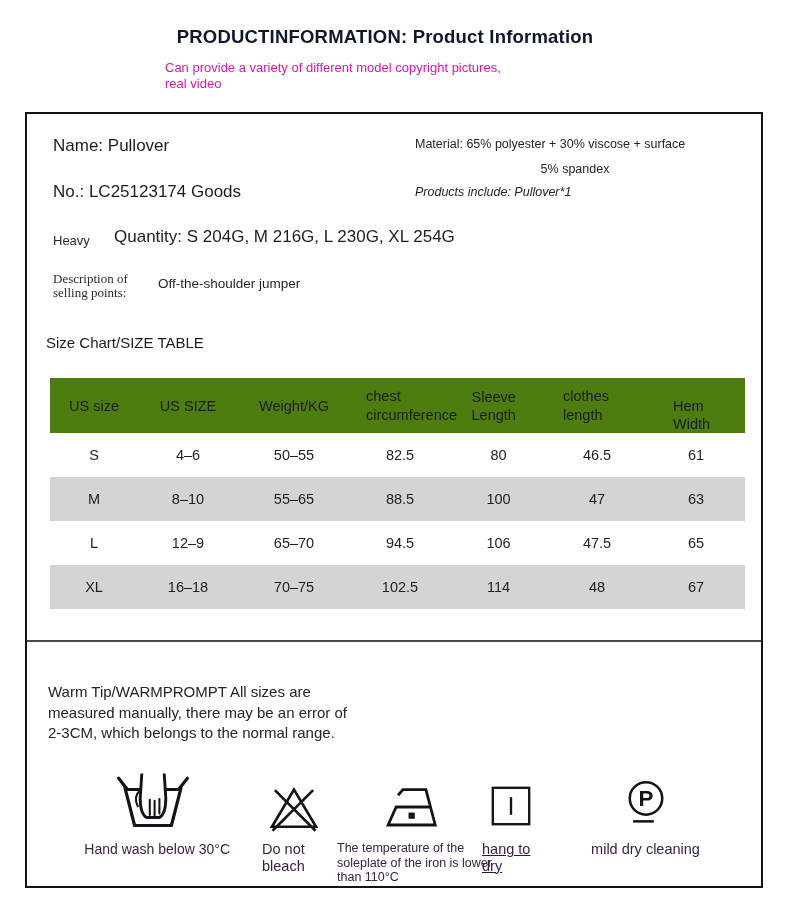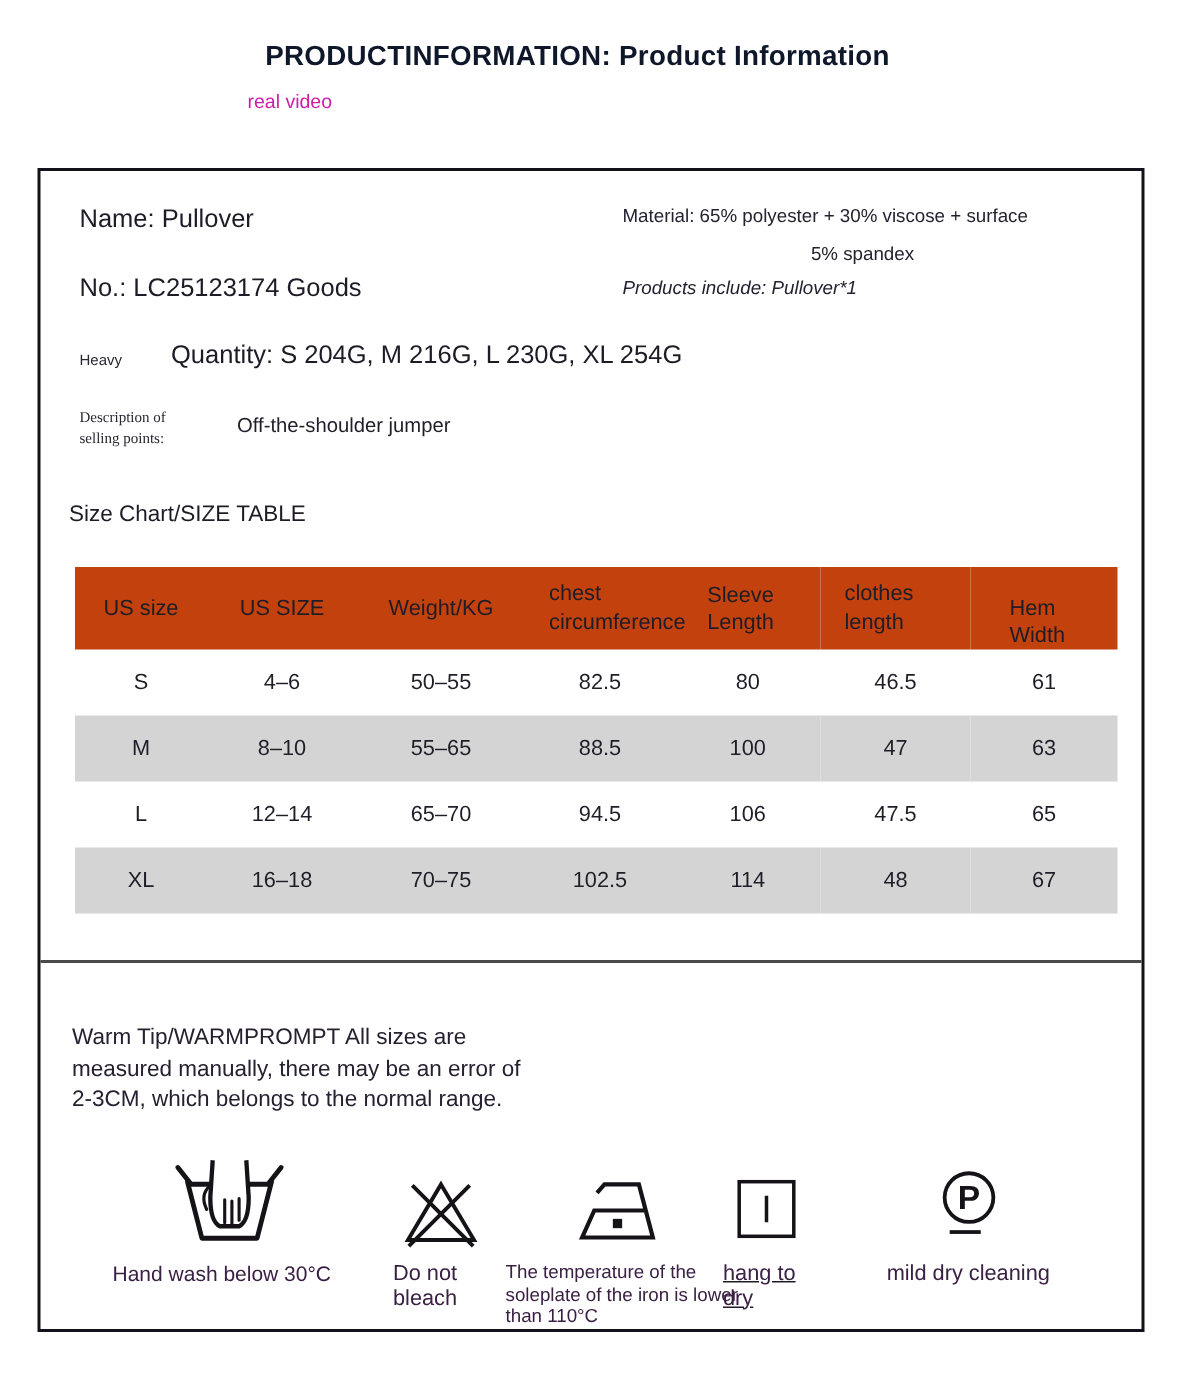--- a/index.html
+++ b/index.html
@@ -11,31 +11,31 @@
            font-size: 18.5px; font-weight: bold; color: #0f172a; letter-spacing: .2px; }
   .subtitle { position: absolute; top: 60px; left: 165px; width: 420px;
               font-size: 13px; line-height: 16px; color: #cf1bab; }
 
   .box { position: absolute; left: 25px; top: 112px; width: 738px; height: 776px;
          border: 2px solid #131119; background: #fff; }
   .box .abs { position: absolute; }
 
   .lbl-big   { font-size: 17px; color: #1e1b26; white-space: nowrap; }
   .lbl-med   { font-size: 12.5px; color: #242230; white-space: nowrap; }
-  .lbl-small { font-size: 10px; color: #2a2733; line-height: 13.5px; }
+  .lbl-small { font-size: 13px; color: #2a2733; line-height: 13.5px; }
   .center160 { width: 160px; text-align: center; }
 
   .chart-heading { font-size: 15px; color: #1e1b26; }
 
   table.size-table { position: absolute; left: 23px; top: 264px; width: 695px;
                      border-collapse: collapse; table-layout: fixed; }
   table.size-table th, table.size-table td {
       height: 44px; text-align: center; vertical-align: middle;
       font-weight: normal; font-size: 14.5px; color: #1f1d27; padding: 0; }
-  table.size-table thead tr { background: #c2410c; }
+  table.size-table thead tr { background: #4d7c0f; }
   table.size-table tbody tr.stripe { background: #d4d4d4; }
   th .hdr { display: inline-block; text-align: left; line-height: 1.25; }
   th.h-ussize  { font-size: 14px; }
   th.h-USSIZE  { font-size: 16px; }
   th.h-weight  { font-size: 15.5px; }
   th.h-sleeve  { font-size: 15.5px; }
   th.h-sleeve .hdr { max-width: 54px; }
   th.h-hem     { font-size: 14.5px; }
   th.h-hem .hdr { max-width: 46px; margin-top: 19px; }
   th.small     { font-size: 10px; }
@@ -43,38 +43,39 @@
 
   .divider { position: absolute; left: 0; right: 0; top: 526px; border-top: 2px solid #4a4a4a; }
 
   .warm-tip { position: absolute; left: 21px; top: 568px; width: 400px;
               font-size: 15px; line-height: 20.5px; color: #262030; }
 
   .care-item { position: absolute; top: 652px; }
   .care-icon-slot { height: 66px; display: flex; align-items: flex-end; justify-content: center; }
   .care-label { margin-top: 9px; font-size: 14px; line-height: 16.5px; color: #3a2144; }
   .ci-1 { left: 48px;  width: 155px; }
-  .ci-1 .care-label { text-align: left; }
+  .ci-1 .care-label { text-align: right; }
   .ci-2 { left: 235px; width: 64px; }
   .ci-2 .care-label { font-size: 14.5px; }
   .ci-3 { left: 310px; width: 158px; }
   .ci-3 .care-label { font-size: 12.5px; line-height: 14.5px; }
   .ci-4 { left: 455px; width: 58px; text-decoration: underline; }
   .ci-4 .care-label { font-size: 14.5px; }
   .ci-5 { left: 556px; width: 125px; }
   .ci-5 .care-label { text-align: center; font-size: 14.5px; }
 </style>
 </head>
 <body>
 
 <div class="page">
 
   <div class="title">PRODUCTINFORMATION: Product Information</div>
 
   <div class="subtitle">
+    <div>Can provide a variety of different model copyright pictures,</div>
     <div>real video</div>
   </div>
 
   <div class="box">
 
     <div class="abs lbl-big" style="left:26px; top:22px;">Name: Pullover</div>
 
     <div class="abs lbl-med" style="left:388px; top:23px;">Material: 65% polyester + 30% viscose + surface</div>
     <div class="abs lbl-med center160" style="left:468px; top:48px;">5% spandex</div>
 
@@ -127,21 +128,21 @@
           <td>M</td>
           <td>8–10</td>
           <td>55–65</td>
           <td>88.5</td>
           <td>100</td>
           <td>47</td>
           <td>63</td>
         </tr>
         <tr>
           <td>L</td>
-          <td>12–14</td>
+          <td>12–9</td>
           <td>65–70</td>
           <td>94.5</td>
           <td>106</td>
           <td>47.5</td>
           <td>65</td>
         </tr>
         <tr class="stripe">
           <td>XL</td>
           <td>16–18</td>
           <td>70–75</td>

